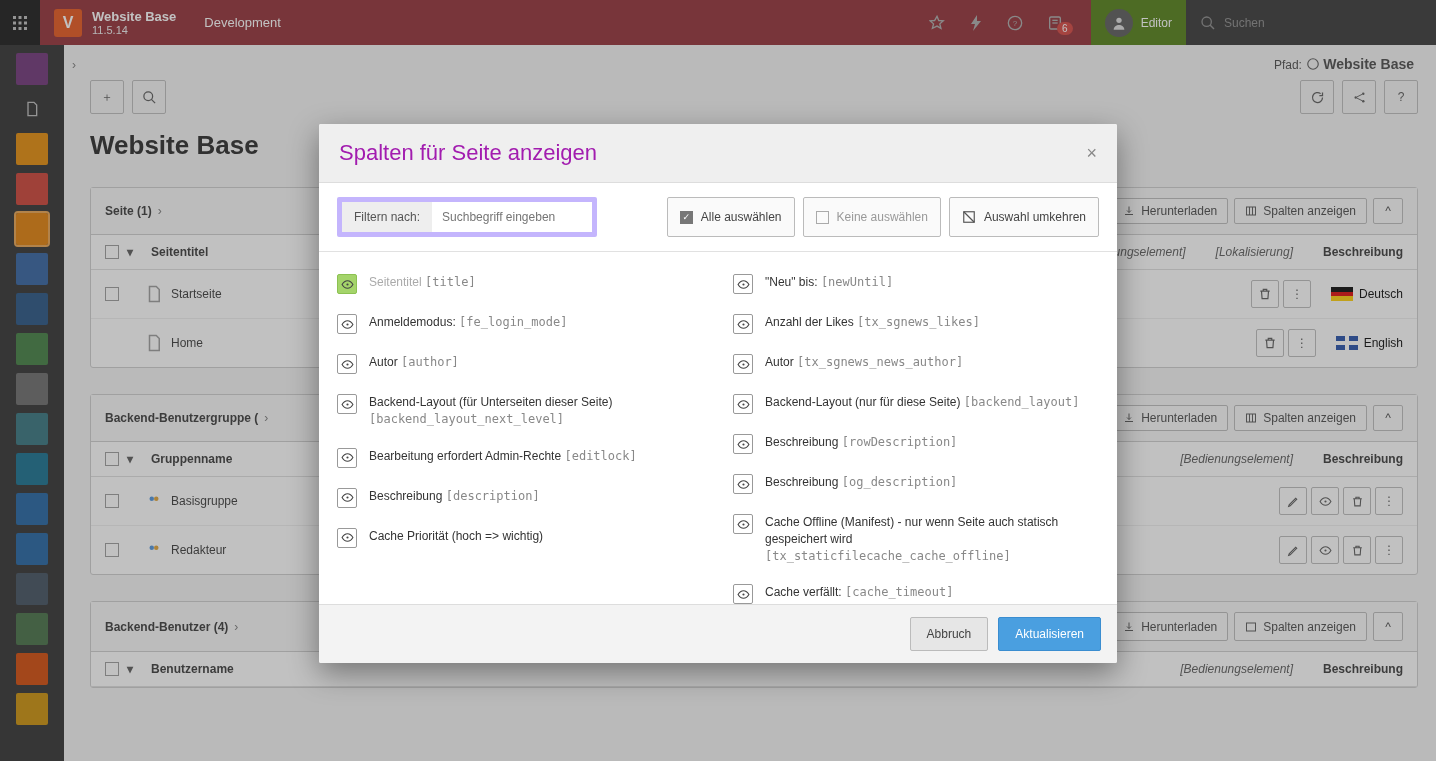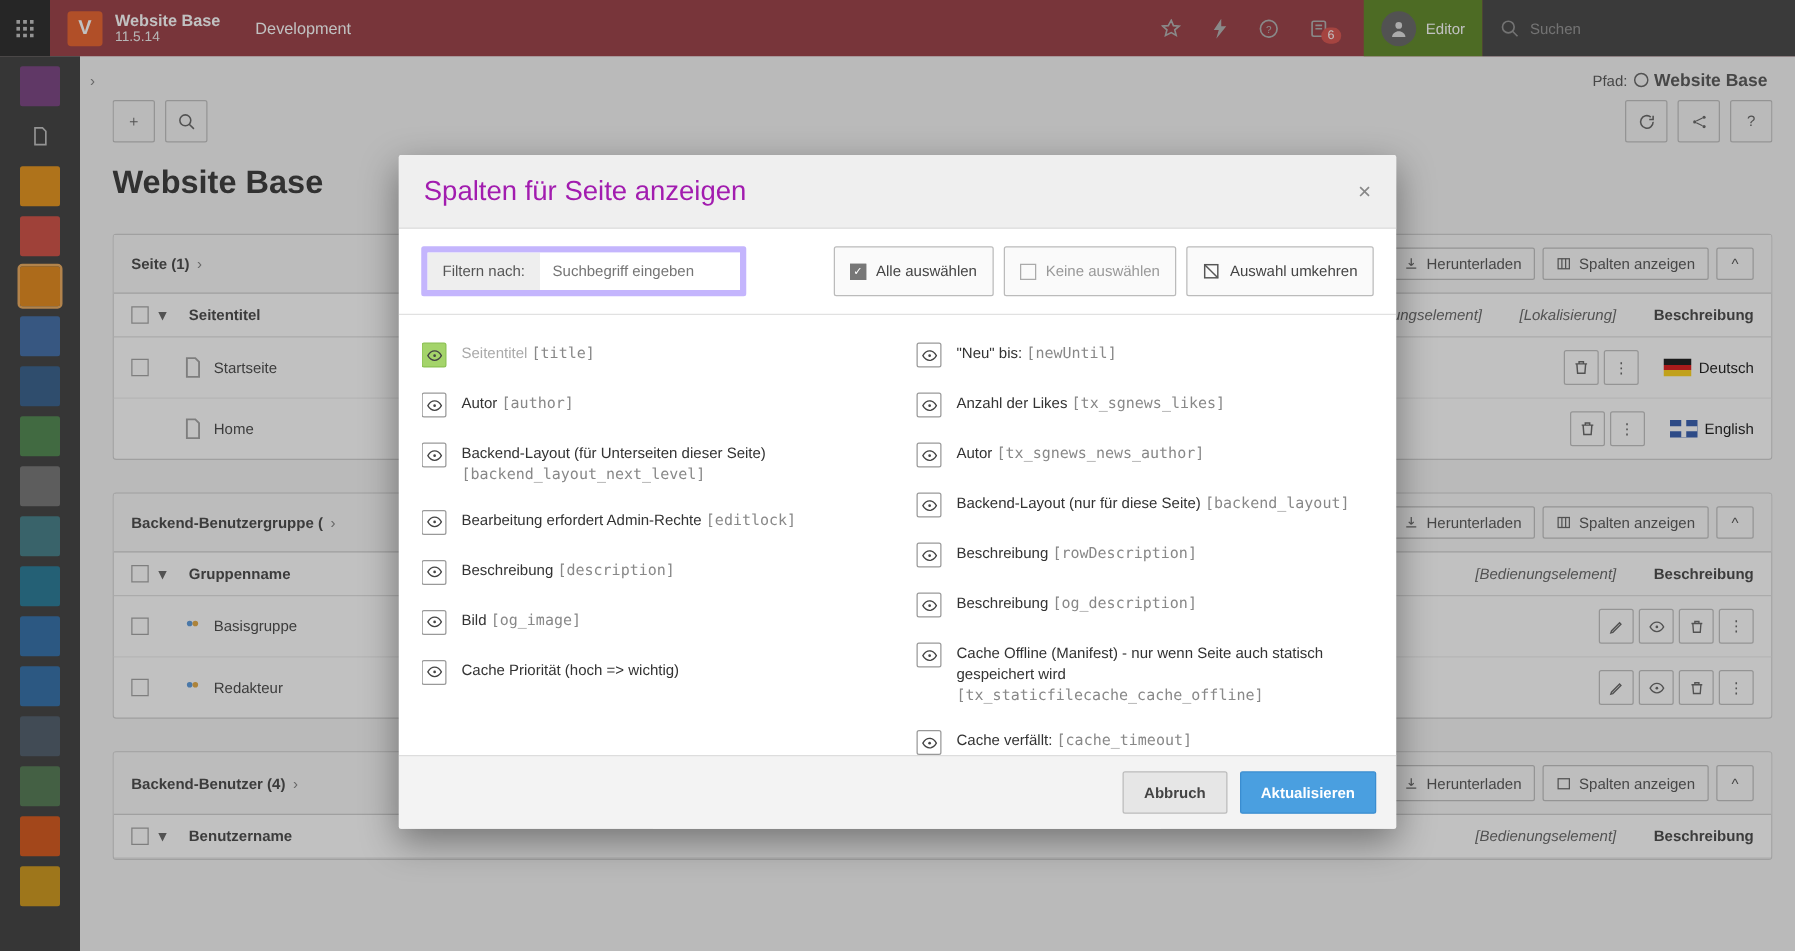--- a/index.html
+++ b/index.html
@@ -85,21 +85,21 @@
 .modal-body{max-height:352px; overflow:auto; padding:12px 18px 8px;}
 .cols{display:grid; grid-template-columns:1fr 1fr; column-gap:30px;}
 .field{display:flex; align-items:flex-start; gap:12px; padding:10px 0;}
 .eye{width:20px;height:20px;border:1px solid #999; border-radius:2px; display:flex; align-items:center; justify-content:center;color:#555;flex-shrink:0;cursor:pointer;}
 .eye.on{background:#a4d46a;border-color:#8cc152;}
 .ftxt{color:#555;line-height:1.4;}
 .ftxt .lab{color:#333;}
 .ftxt .disabled{color:#aaa;}
 .ftxt .code{font-family:Menlo,Consolas,monospace;color:#888;margin-top:20px;}
 
-.modal-foot{display:flex; justify-content:flex-end; gap:10px; padding:12px 16px; border-top:1px solid #ddd; background:#f3f3f3;font-weight:bold;}
+.modal-foot{display:flex; justify-content:flex-end; gap:10px; padding:12px 16px; border-top:1px solid #ddd; background:#f3f3f3;}
 .fb{padding:9px 16px; border-radius:2px; cursor:pointer;}
 .fb-cancel{background:#e6e6e6; border:1px solid #bbb; color:#444;}
 .fb-primary{background:#4a9fe0; border:1px solid #3a8dd0; color:#fff;}
 
 
 .modal-body::-webkit-scrollbar{width:8px;}
 .modal-body::-webkit-scrollbar-thumb{background:#c3c3c3;border-radius:4px;}
 .modal-body::-webkit-scrollbar-track{background:#eaeaea;}
 
 svg{display:block;}
@@ -459,20 +459,29 @@
             </div>
       <div class="ftxt"><span class="disabled">Seitentitel</span> <span class="code">[title]</span></div>
     </div>
           <div class="field">
       <div class="eye ">
               <svg width="13" height="13" viewBox="0 0 24 24">
                 <path fill="none" stroke="#444" stroke-width="2" d="M2 12s4-7 10-7 10 7 10 7-4 7-10 7S2 12 2 12z"></path>
                 <circle cx="12" cy="12" r="2" fill="#444"></circle>
               </svg>
             </div>
+      <div class="ftxt"><span class="lab">Anmeldemodus:</span> <span class="code">[fe_login_mode]</span></div>
+    </div>
+          <div class="field">
+      <div class="eye ">
+              <svg width="13" height="13" viewBox="0 0 24 24">
+                <path fill="none" stroke="#444" stroke-width="2" d="M2 12s4-7 10-7 10 7 10 7-4 7-10 7S2 12 2 12z"></path>
+                <circle cx="12" cy="12" r="2" fill="#444"></circle>
+              </svg>
+            </div>
       <div class="ftxt"><span class="lab">Autor</span> <span class="code">[author]</span></div>
     </div>
           <div class="field">
       <div class="eye ">
               <svg width="13" height="13" viewBox="0 0 24 24">
                 <path fill="none" stroke="#444" stroke-width="2" d="M2 12s4-7 10-7 10 7 10 7-4 7-10 7S2 12 2 12z"></path>
                 <circle cx="12" cy="12" r="2" fill="#444"></circle>
               </svg>
             </div>
       <div class="ftxt"><span class="lab">Backend-Layout (für Unterseiten dieser Seite)</span> <span class="code">[backend_layout_next_level]</span></div>
@@ -487,29 +496,20 @@
       <div class="ftxt"><span class="lab">Bearbeitung erfordert Admin-Rechte</span> <span class="code">[editlock]</span></div>
     </div>
           <div class="field">
       <div class="eye ">
               <svg width="13" height="13" viewBox="0 0 24 24">
                 <path fill="none" stroke="#444" stroke-width="2" d="M2 12s4-7 10-7 10 7 10 7-4 7-10 7S2 12 2 12z"></path>
                 <circle cx="12" cy="12" r="2" fill="#444"></circle>
               </svg>
             </div>
       <div class="ftxt"><span class="lab">Beschreibung</span> <span class="code">[description]</span></div>
-    </div>
-          <div class="field">
-      <div class="eye ">
-              <svg width="13" height="13" viewBox="0 0 24 24">
-                <path fill="none" stroke="#444" stroke-width="2" d="M2 12s4-7 10-7 10 7 10 7-4 7-10 7S2 12 2 12z"></path>
-                <circle cx="12" cy="12" r="2" fill="#444"></circle>
-              </svg>
-            </div>
-      <div class="ftxt"><span class="lab">Bild</span> <span class="code">[og_image]</span></div>
     </div>
           <div class="field">
       <div class="eye ">
               <svg width="13" height="13" viewBox="0 0 24 24">
                 <path fill="none" stroke="#444" stroke-width="2" d="M2 12s4-7 10-7 10 7 10 7-4 7-10 7S2 12 2 12z"></path>
                 <circle cx="12" cy="12" r="2" fill="#444"></circle>
               </svg>
             </div>
       <div class="ftxt"><span class="lab">Cache Priorität (hoch =&gt; wichtig)</span> <span class="code"></span></div>
     </div>

